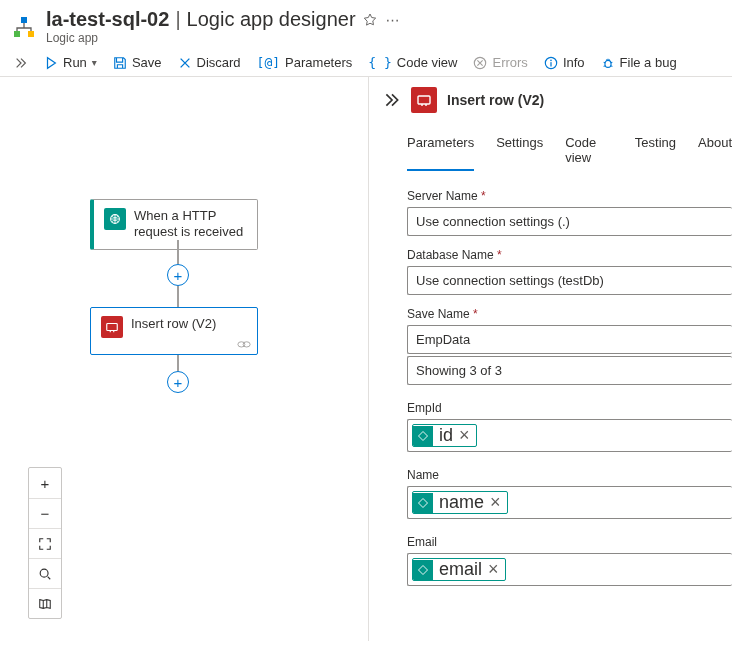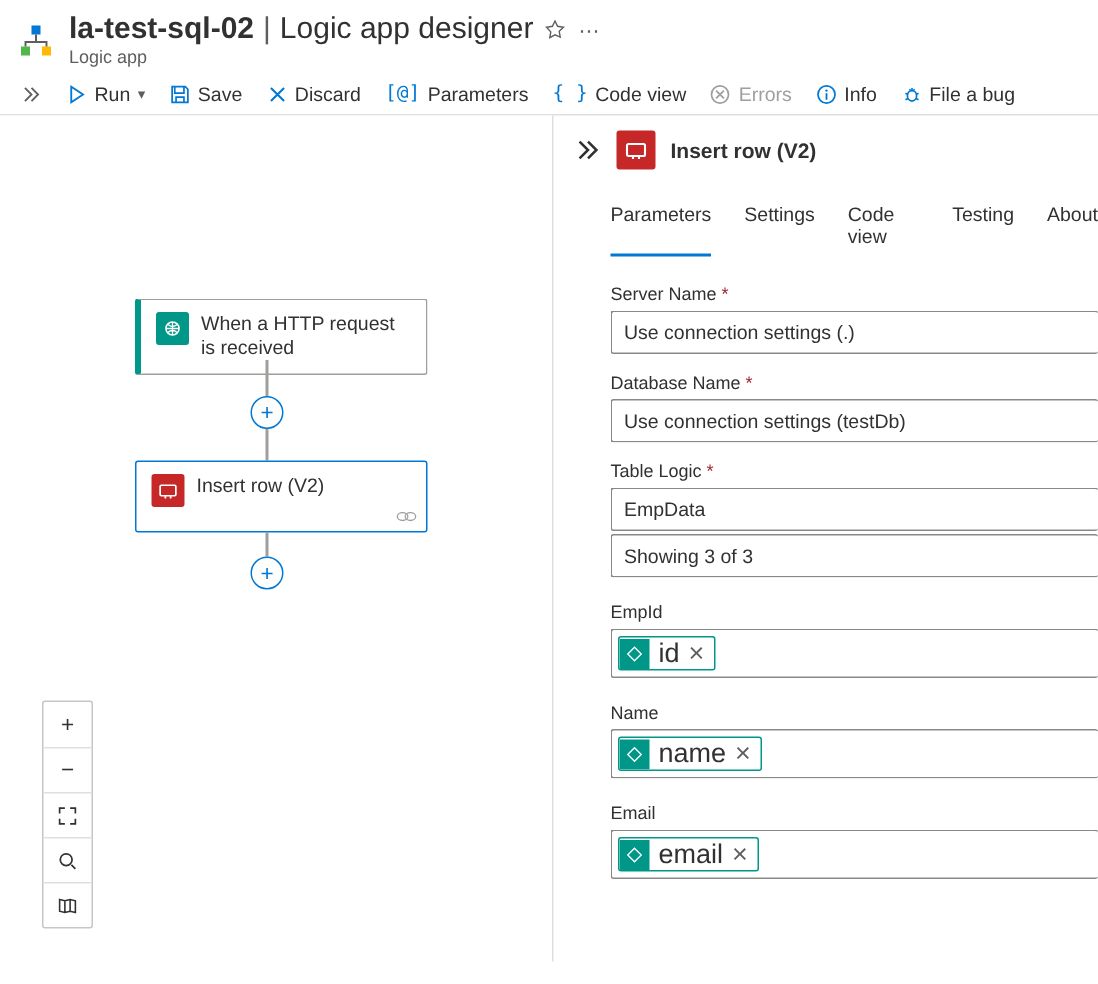--- a/index.html
+++ b/index.html
@@ -19,21 +19,21 @@
   .toolbar .item { display: flex; align-items: center; gap: 5px; font-size: 13px; color: #323130; cursor: pointer; text-align: right; }
   .toolbar .item.muted { color: #a19f9d; }
   .toolbar .chev { font-size: 10px; color:#605e5c; }
   .toolbar .icon { width:14px; height:14px; display:inline-block; }
 
   .body { display: flex; height: calc(656px - 92px); }
   .canvas { flex: 0 0 368px; position: relative; background: #fff; }
   .panel { flex: 1; border-left: 1px solid #e1dfdd; padding: 10px 0 0 14px; overflow: hidden; }
 
   
-  .node { position: absolute; width: 195px; background: #fff; border: 1px solid #a19f9d; border-radius: 2px; font-size: 13px; display: flex; align-items: flex-start; padding: 8px 10px; gap: 8px; }
+  .node { position: absolute; width: 168px; background: #fff; border: 1px solid #a19f9d; border-radius: 2px; font-size: 13px; display: flex; align-items: flex-start; padding: 8px 10px; gap: 8px; }
   .node.trigger { border-left: 4px solid #009688; left: 90px; top: 122px; }
   .node.action  { border-left: 4px solid #c62828; left: 90px; top: 230px; border:1px solid #0078d4; height:48px; }
   .node .badge { width: 22px; height: 22px; border-radius: 2px; flex: 0 0 auto; display:flex; align-items:center; justify-content:center; }
   .node.trigger .badge { background: #009688; }
   .node.action  .badge { background: #c62828; }
   .node .label { line-height: 1.25; }
   .link-eye { position:absolute; right:6px; bottom:4px; width:14px; height:10px; color:#a19f9d; }
   .connector { position: absolute; left: 177px; width: 2px; background: #a19f9d; }
   .plus { position: absolute; left: 167px; width: 22px; height: 22px; border: 1px solid #0078d4; border-radius: 50%; background: #fff; color: #0078d4; font-size: 15px; display:flex; align-items:center; justify-content:center; cursor:pointer; }
 
@@ -230,21 +230,21 @@
       <div class="tab">About</div>
     </div>
 
     <div class="form">
       <div class="field-label req">Server Name</div>
       <div class="field-input">Use connection settings (.)</div>
 
       <div class="field-label req">Database Name</div>
       <div class="field-input">Use connection settings (testDb)</div>
 
-      <div class="field-label req">Table Logic</div>
+      <div class="field-label req">Save Name</div>
       <div class="field-input">EmpData</div>
 
       <div class="dropdown">Showing 3 of 3</div>
 
       <div class="param-label">EmpId</div>
       <div class="token-row">
         <span class="token">
           <span class="ticon">
               <svg width="12" height="12" viewBox="0 0 16 16">
                 <path d="M8 2l6 6-6 6-6-6z" fill="none" stroke="#fff" stroke-width="1.2"></path>

